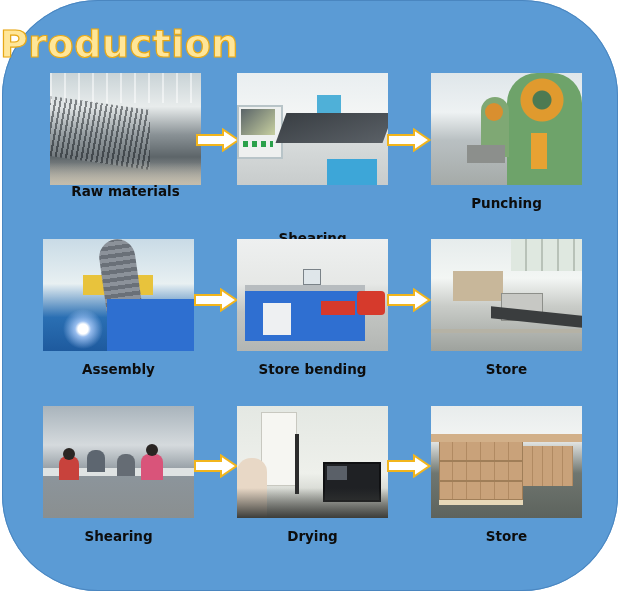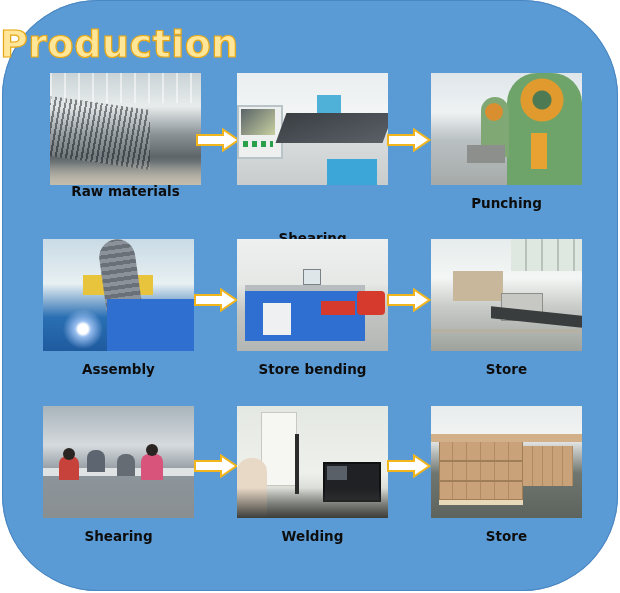--- a/index.html
+++ b/index.html
@@ -153,21 +153,21 @@
 <div class="step" style="left:237px; top:406px;">
   <div class="photo">
     <div class="scene" style="background:linear-gradient(180deg,#e4e8e3 0%,#eef0eb 60%,#b5b8b0 100%);"></div>
     <div class="scene" style="left:24px; top:6px; width:34px; height:72px; background:#f6f6f2; border:1px solid #c8c8c0;"></div>
     <div class="scene" style="left:58px; top:28px; width:4px; height:60px; background:#2b2b2b;"></div>
     <div class="scene" style="left:86px; top:56px; width:54px; height:36px; background:#1f2124; border:2px solid #0f1012;"></div>
     <div class="scene" style="left:90px; top:60px; width:20px; height:14px; background:#5a6068;"></div>
     <div class="scene" style="left:0; top:52px; width:30px; height:60px; background:#e8d8c6; border-radius:14px 14px 0 0;"></div>
     <div class="scene" style="left:0; top:82px; width:151px; height:30px; background:linear-gradient(180deg,transparent,#3c3d3a);"></div>
   </div>
-  <div class="label" style="top:122px;">Welding</div>
+  <div class="label" style="top:122px;">Drying</div>
 </div>
 
 <svg class="arrow" style="left:387px; top:454px;">
     <use href="#arrow-shape"></use>
   </svg>
 
 <div class="step" style="left:431px; top:406px;">
   <div class="photo">
     <div class="scene" style="background:linear-gradient(180deg,#e8ecec 0%,#f2f4f3 28%,#6f7670 60%,#5d635d 100%);"></div>
     <div class="scene" style="left:8px; top:34px; width:84px; height:60px; background:repeating-linear-gradient(90deg,#c9a27a 0 13px,#b18a62 13px 14px); box-shadow: inset 0 0 0 1px #a07e58;"></div>

